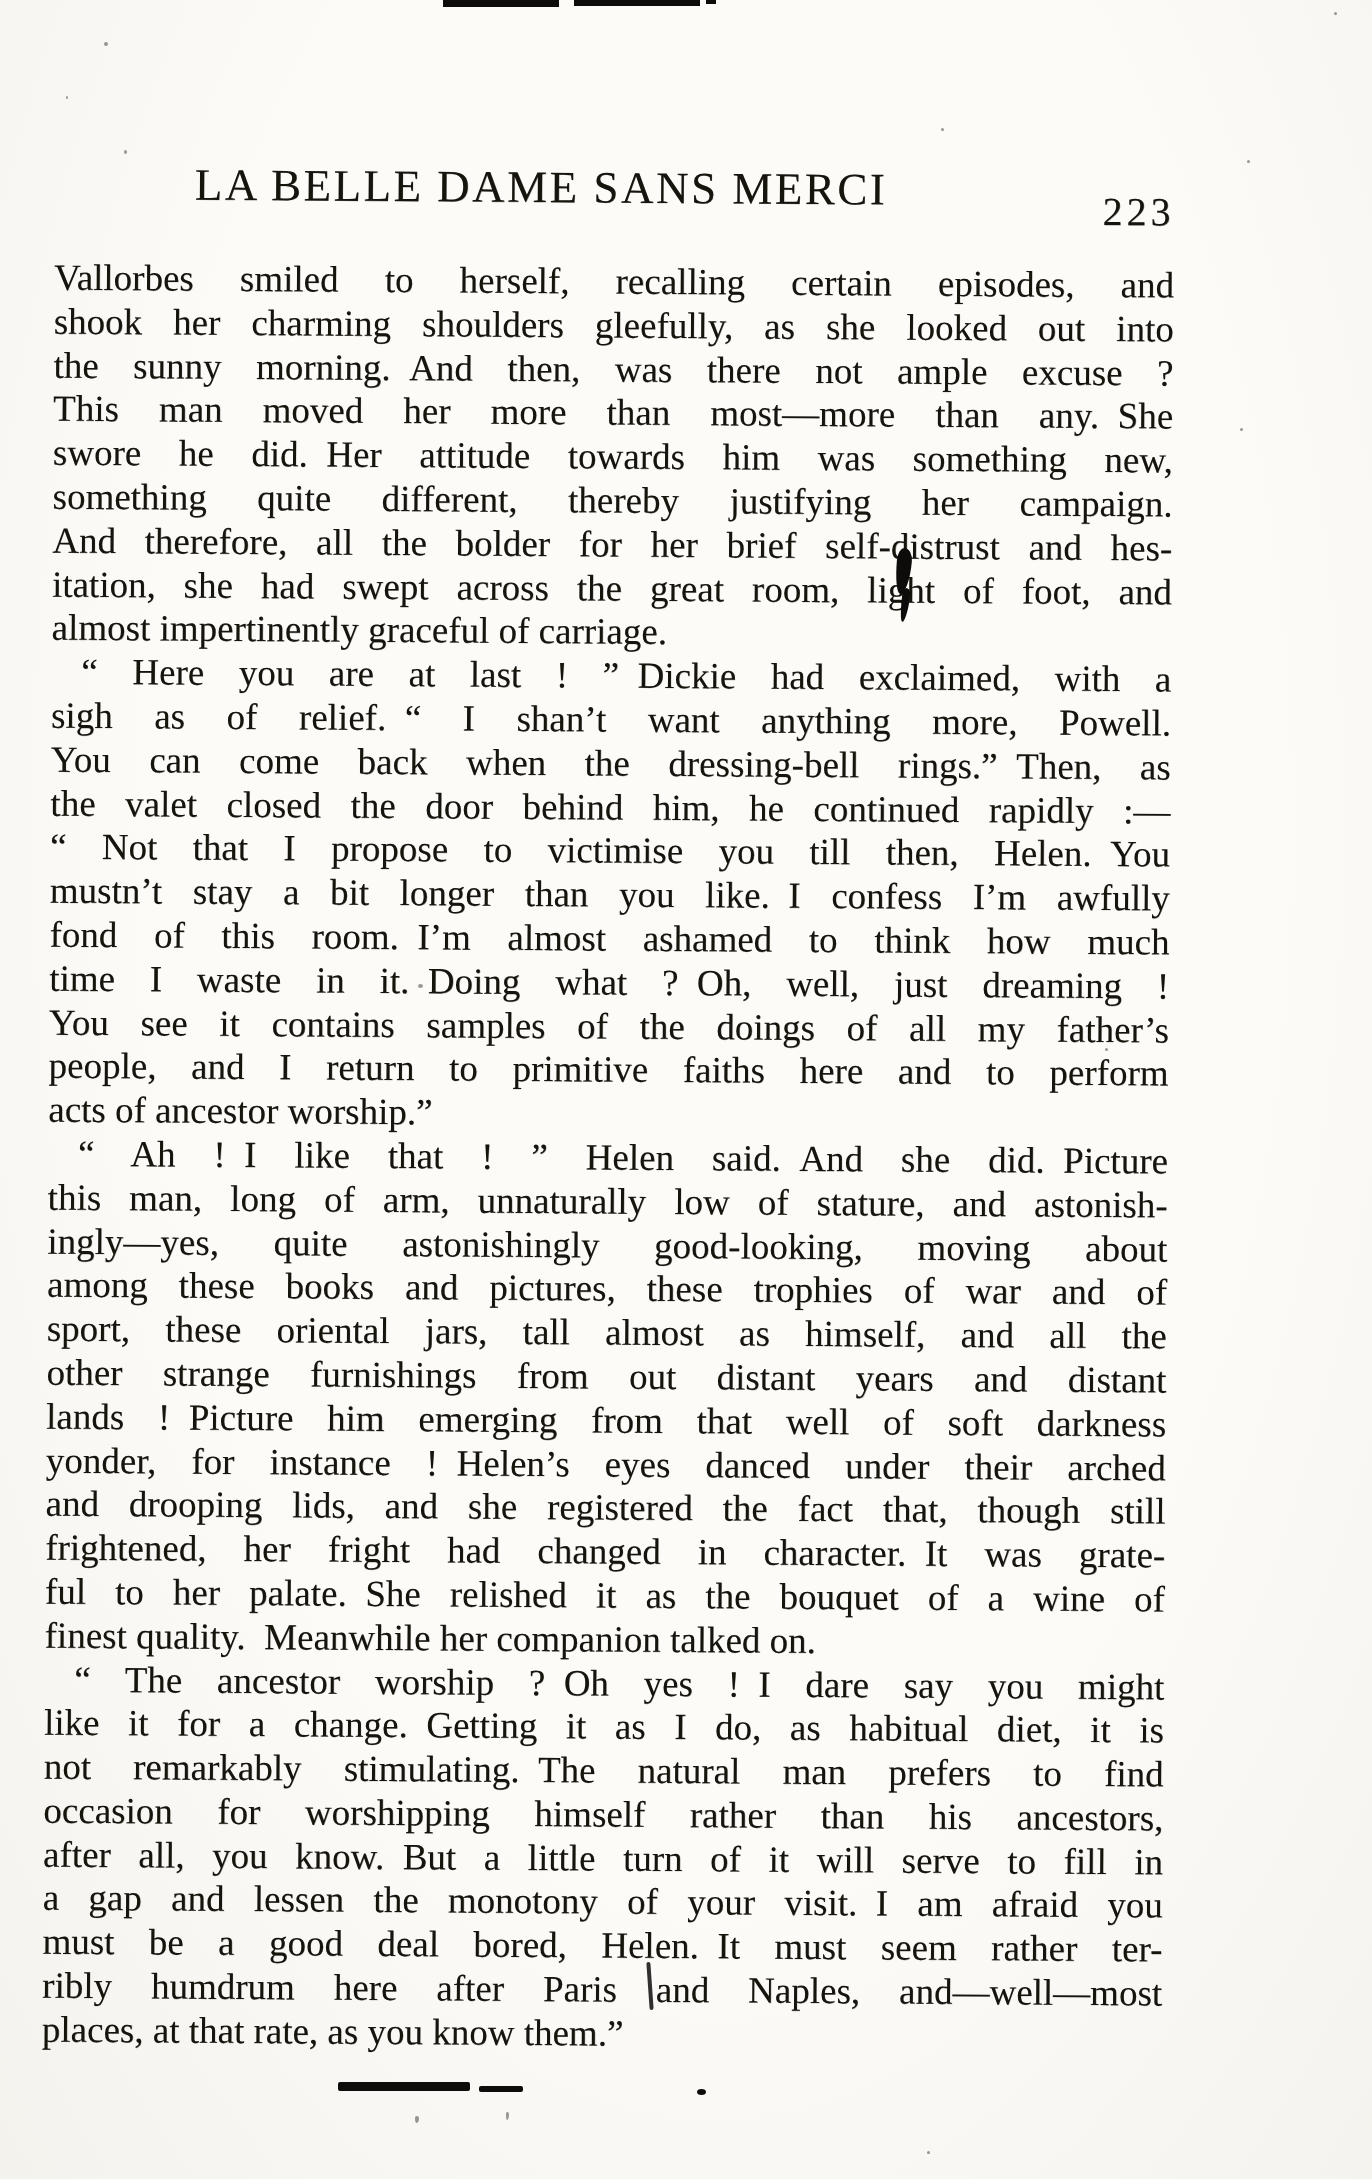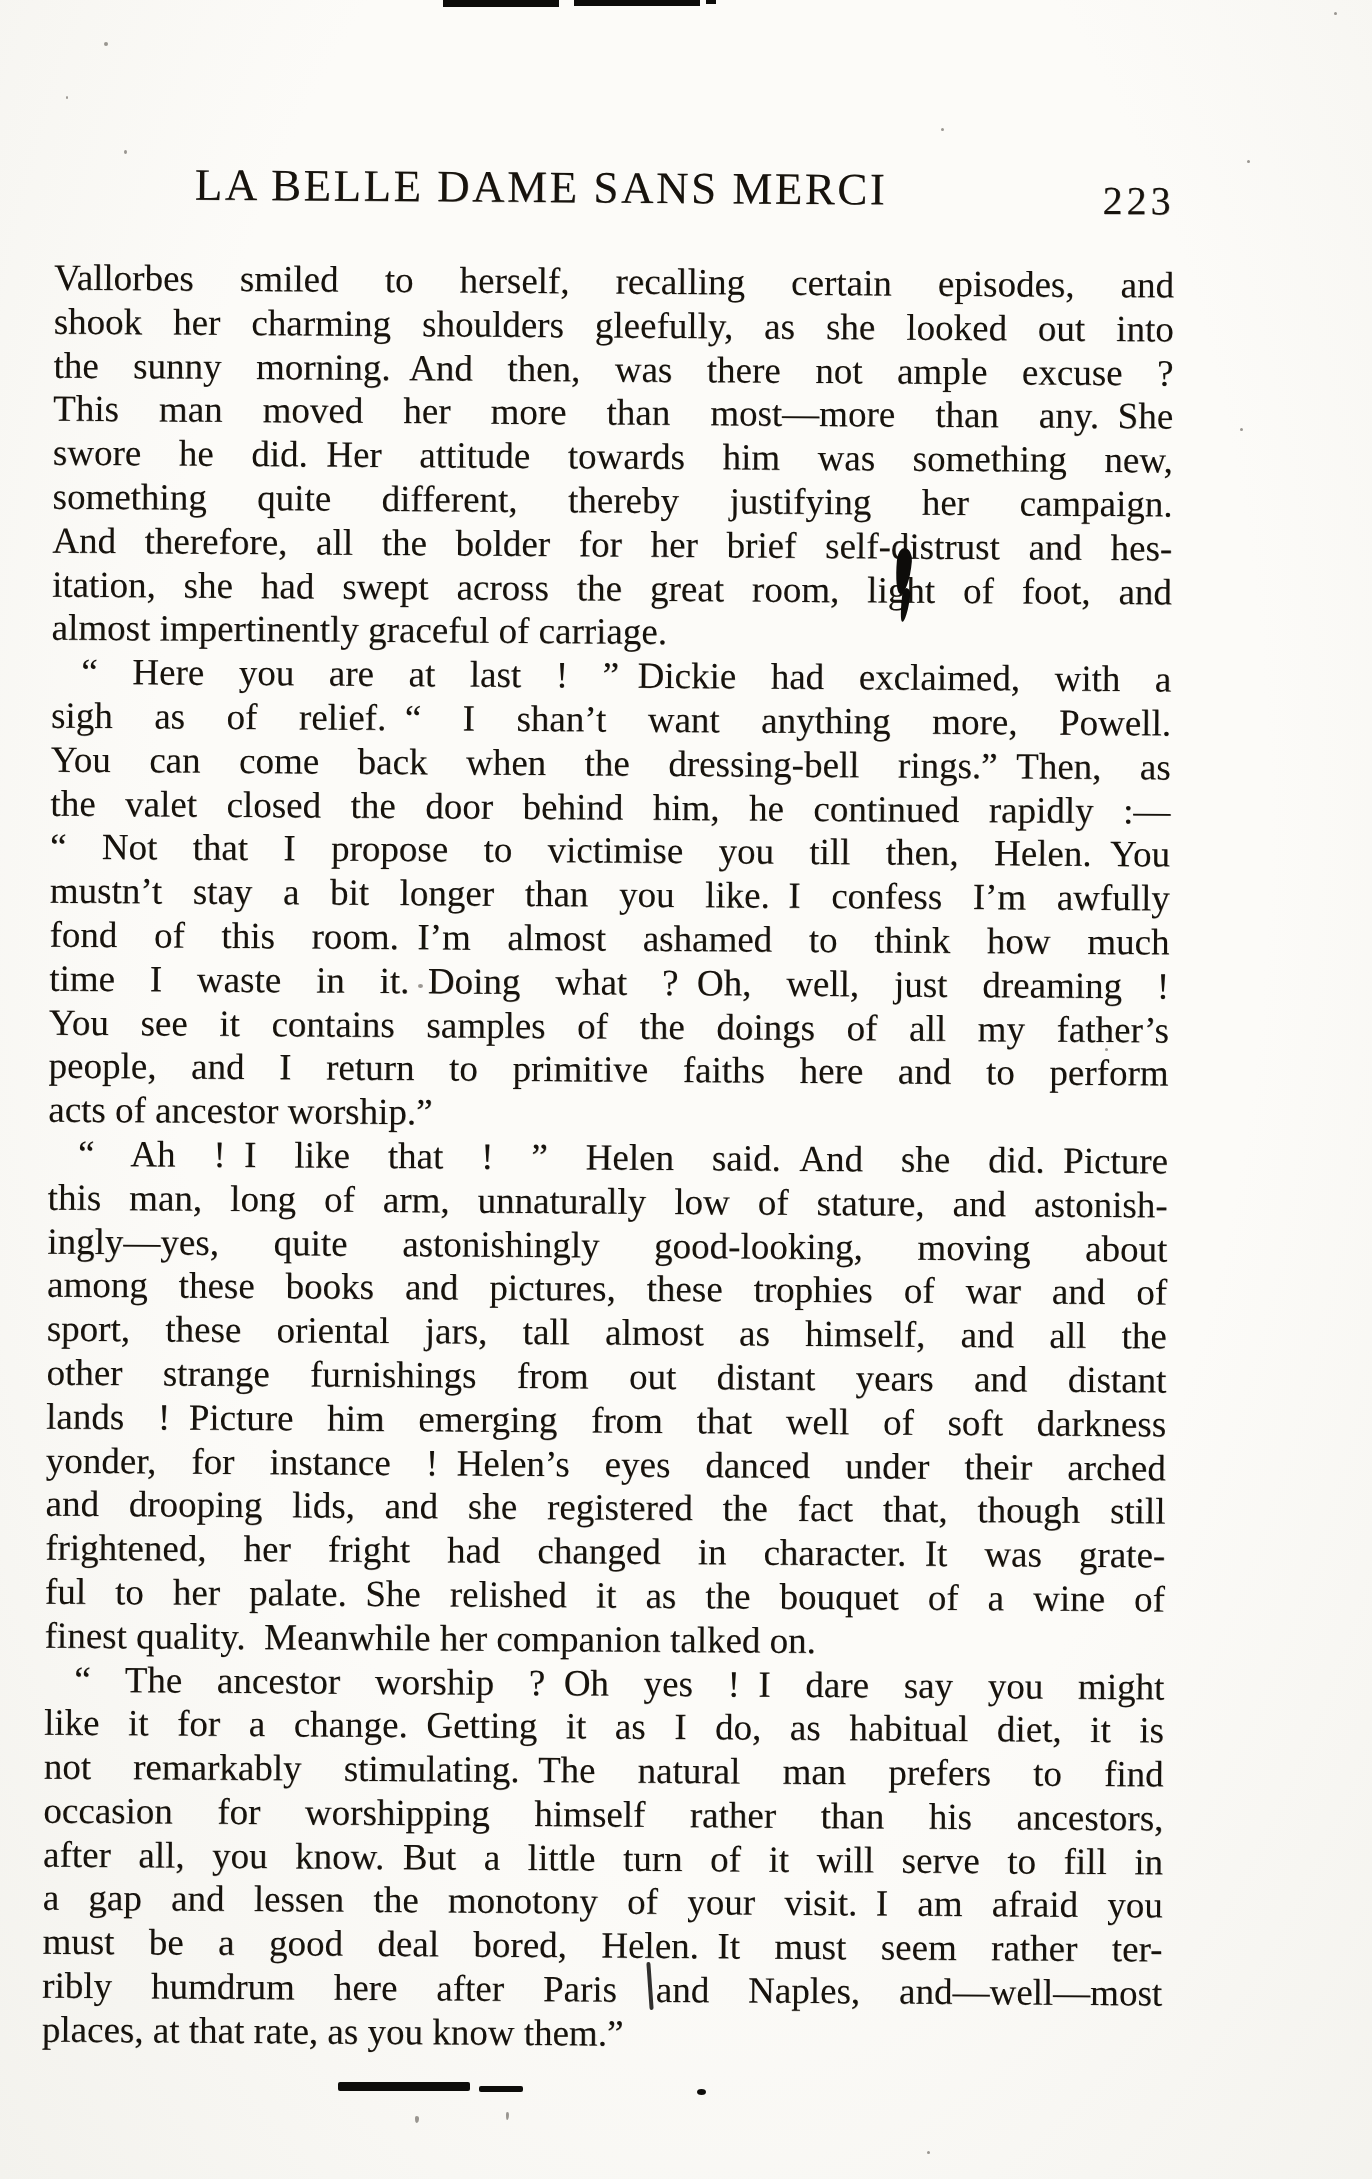--- a/index.html
+++ b/index.html
@@ -22,21 +22,21 @@
   .header-row{
     margin-left:195px;margin-right:197px;
     display:flex;align-items:flex-start;height:52px;
   }
   .title{
     font-size:45px;letter-spacing:2.5px;line-height:48px;
     text-shadow:0.4px 0.4px 0 rgba(20,14,8,0.4);
     white-space:nowrap;
   }
   .page-num{
-    margin-left:auto;position:relative;top:14px;
+    margin-left:auto;position:relative;top:25px;
     font-size:40px;letter-spacing:4px;line-height:40px;
     text-shadow:0.4px 0.4px 0 rgba(20,14,8,0.4);
   }
   .body-text{
     margin:44px 197px 0 55px; 
   }
   .line{
     font-size:37px;line-height:43.8px;
     text-align:justify;text-align-last:justify;
     text-shadow:0.35px 0.35px 0 rgba(22,16,9,0.38);

